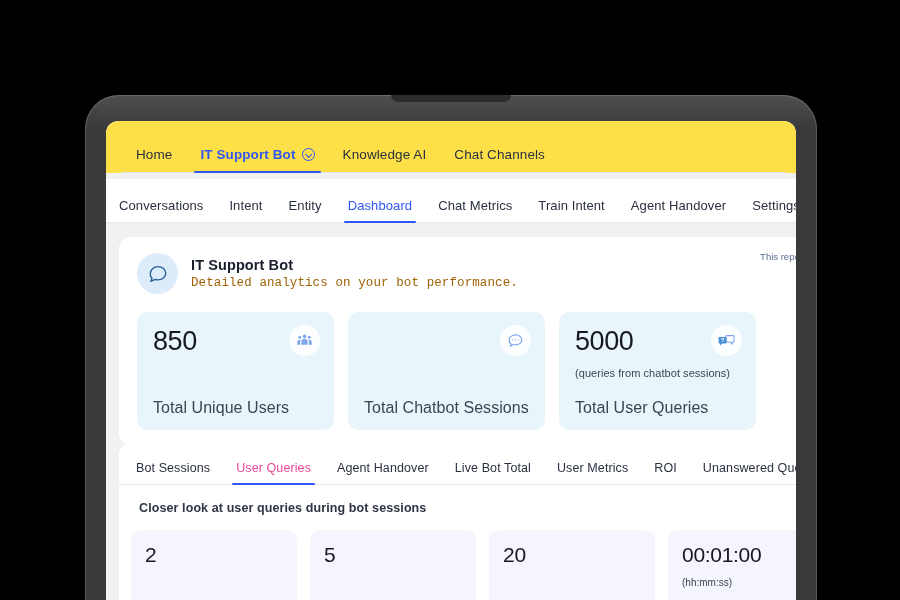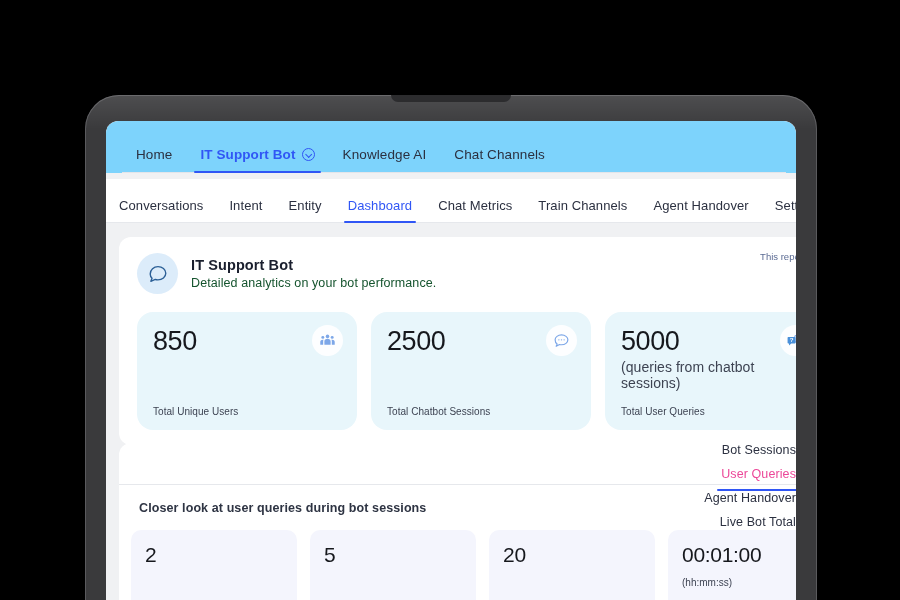--- a/index.html
+++ b/index.html
@@ -56,21 +56,21 @@
     border-radius: 12px 12px 0 0;
     overflow: hidden;
   }
 
   
   #product-nav {
     position: absolute;
     left: 0; top: 0;
     width: 100%;
     height: 52px;
-    background: #7dd3fc;
+    background: #fde047;
     border-radius: 12px 12px 0 0;
     display: flex;
     align-items: flex-end;
     padding-left: 16px;
   }
   .pnav-item {
     position: relative;
     display: flex;
     align-items: center;
     gap: 6px;
@@ -173,66 +173,67 @@
     flex: 0 0 auto;
   }
   #bot-title {
     font-size: 14.5px;
     font-weight: 700;
     color: #1a1f2e;
     letter-spacing: .1px;
   }
   #bot-sub {
     font-size: 12.5px;
-    color: #14532d;
+    color: #a16207;
     margin-top: 3px;
     letter-spacing: .1px;
+    font-family: Liberation Mono, monospace;
   }
   #report-note {
     position: absolute;
     right: -6px;
     top: -2px;
     font-size: 9.5px;
     color: #5b6b93;
     white-space: nowrap;
   }
 
   
   #kpi-row {
     display: flex;
     gap: 14px;
     padding: 18px 0 15px 18px;
   }
   .kpi-card {
     position: relative;
-    width: 220px;
+    width: 197px;
     height: 118px;
     background: #e8f6fb;
-    border-radius: 16px;
+    border-radius: 10px;
     padding: 15px 16px 13px 16px;
     flex: 0 0 auto;
   }
   .kpi-value {
     font-size: 27px;
     font-weight: 500;
     color: #16181d;
     letter-spacing: -.4px;
     line-height: 1.05;
   }
   .kpi-sub {
-    font-size: 14px;
+    font-size: 11px;
     color: #3d4352;
-    margin-top: 4px;
+    margin-top: 12px;
     letter-spacing: .05px;
   }
   .kpi-label {
     position: absolute;
     left: 16px;
     bottom: 13px;
-    font-size: 10px;
+    font-size: 16px;
     color: #3d4352;
     letter-spacing: .05px;
   }
   .kpi-icon {
     position: absolute;
     right: 14px;
     top: 13px;
     width: 31px; height: 31px;
     border-radius: 50%;
     background: #fdfeff;
@@ -249,21 +250,20 @@
     height: 212px;
     background: #fff;
     border-radius: 12px;
   }
   #metric-nav {
     display: flex;
     align-items: flex-end;
     height: 42px;
     padding-left: 4px;
     position: relative;
-    flex-direction: column;
   }
   .mnav-item {
     position: relative;
     font-size: 12.5px;
     color: #2b3040;
     padding: 0 13px 10px 13px;
     white-space: nowrap;
     letter-spacing: .1px;
   }
   .mnav-item.active { color: #ec4899; }
@@ -344,21 +344,21 @@
       </div>
     </div>
 
     <div id="section-nav">
       <div id="section-nav-rule"></div>
       <div class="snav-item"><span>Conversations</span></div>
       <div class="snav-item"><span>Intent</span></div>
       <div class="snav-item"><span>Entity</span></div>
       <div class="snav-item active"><span>Dashboard</span></div>
       <div class="snav-item"><span>Chat Metrics</span></div>
-      <div class="snav-item"><span>Train Channels</span></div>
+      <div class="snav-item"><span>Train Intent</span></div>
       <div class="snav-item"><span>Agent Handover</span></div>
       <div class="snav-item"><span>Settings</span></div>
     </div>
 
     <div id="overview-panel">
 
       <div id="bot-header">
         <div id="bot-avatar">
           <svg width="22" height="22" viewBox="0 0 24 24" fill="none" stroke="#2b5f96" stroke-width="1.5" stroke-linecap="round" stroke-linejoin="round">
             <path d="M20.5 11.2c0 4-3.9 7.2-8.6 7.2-1 0-2-.15-2.9-.42L4.2 20l1.3-3.3c-1.3-1.28-2-2.93-2-4.7C3.5 7.2 7.4 4 12 4s8.5 3.2 8.5 7.2z"></path>
@@ -382,21 +382,20 @@
               <circle cx="5.4" cy="7.6" r="2.1"></circle>
               <circle cx="18.6" cy="7.6" r="2.1"></circle>
               <path d="M12 9.6c-2.5 0-4.4 1.5-4.4 3.3V18h8.8v-5.1c0-1.8-1.9-3.3-4.4-3.3z"></path>
               <path d="M5.4 11c-2 0-3.6 1.2-3.6 2.7V18h4.1v-5.1c0-.7.2-1.3.6-1.8-.3-.06-.7-.1-1.1-.1z"></path>
               <path d="M18.6 11c-.4 0-.8.04-1.1.1.4.5.6 1.1.6 1.8V18h4.1v-4.3c0-1.5-1.6-2.7-3.6-2.7z"></path>
             </svg>
           </div>
         </div>
 
         <div class="kpi-card">
-          <div class="kpi-value">2500</div>
           <div class="kpi-label">Total Chatbot Sessions</div>
           <div class="kpi-icon">
             <svg width="17" height="17" viewBox="0 0 24 24" fill="none" stroke="#7da7e8" stroke-width="1.7" stroke-linejoin="round">
               <path d="M21 11.1c0 4-4 6.9-9 6.9-.95 0-1.9-.1-2.75-.3L4.5 20.2l1.3-3.1C4 15.9 3 13.6 3 11.1 3 7.1 7 4.2 12 4.2s9 2.9 9 6.9z"></path>
               <circle cx="8.3" cy="11.1" r=".95" fill="#7da7e8" stroke="none"></circle>
               <circle cx="12" cy="11.1" r=".95" fill="#7da7e8" stroke="none"></circle>
               <circle cx="15.7" cy="11.1" r=".95" fill="#7da7e8" stroke="none"></circle>
             </svg>
           </div>
         </div>
@@ -418,20 +417,21 @@
     </div>
 
     <div id="detail-panel">
 
       <div id="metric-nav">
         <div id="metric-nav-rule"></div>
         <div class="mnav-item"><span>Bot Sessions</span></div>
         <div class="mnav-item active"><span>User Queries</span></div>
         <div class="mnav-item"><span>Agent Handover</span></div>
         <div class="mnav-item"><span>Live Bot Total</span></div>
+        <div class="mnav-item"><span>User Metrics</span></div>
         <div class="mnav-item"><span>ROI</span></div>
         <div class="mnav-item"><span>Unanswered Queries</span></div>
       </div>
 
       <div id="detail-heading">Closer look at user queries during bot sessions</div>
 
       <div id="metric-row">
 
         <div class="metric-card">
           <div class="metric-value">2</div>

